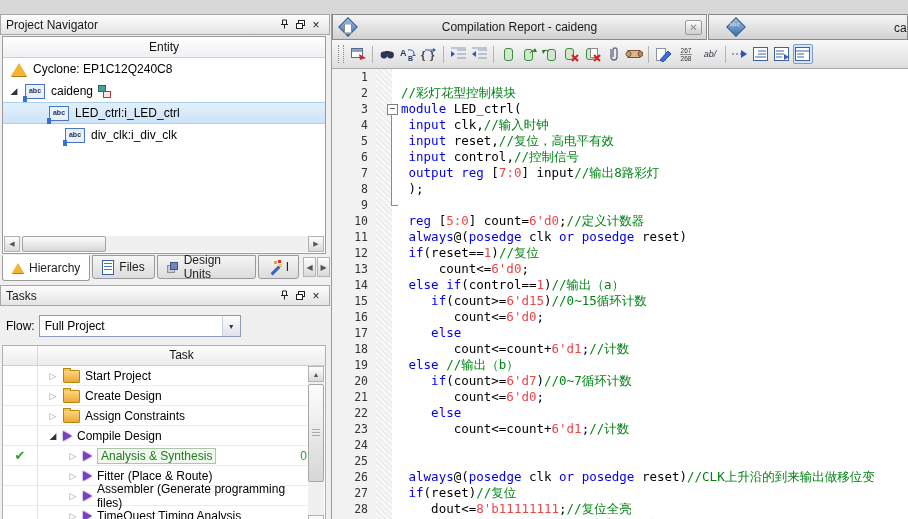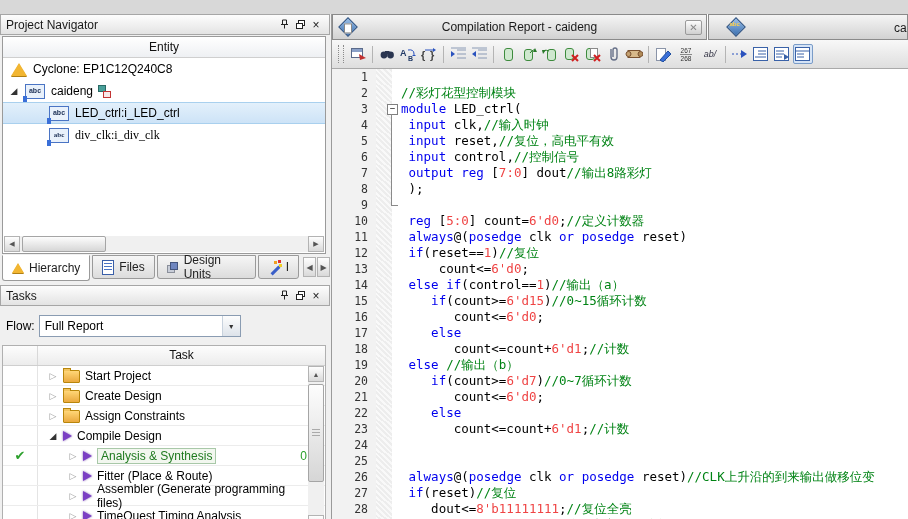--- a/index.html
+++ b/index.html
@@ -157,21 +157,21 @@
       <div class="trow" style="padding-left:6px;">
         <span class="twy e">◢</span>
         <span class="abc-ic" style="margin-left:6px;"></span>
         <span style="margin-left:6px;">caideng</span>
         <span class="hier-mini"></span>
       </div>
       <div class="trow sel" style="padding-left:46px;">
         <span class="abc-ic"></span>
         <span style="margin-left:6px;">LED_ctrl:i_LED_ctrl</span>
       </div>
-      <div class="trow" style="padding-left:46px;font-family:Liberation Serif, serif;">
+      <div class="trow" style="padding-left:62px;">
         <span class="abc-ic"></span>
         <span style="margin-left:6px;">div_clk:i_div_clk</span>
       </div>
       <div class="sbh">
         <span class="sbtn">◀</span>
         <span class="strack">
             <span class="sthumb" style="left:2px;top:0;width:82px;height:14px;"></span>
           </span>
         <span class="sbtn">▶</span>
       </div>
@@ -212,21 +212,21 @@
           <svg width="11" height="11">
             <rect x="3.5" y="1.5" width="6" height="5" fill="#fff" stroke="#222"></rect>
             <rect x="1.5" y="4.5" width="6" height="5" fill="#fff" stroke="#222"></rect>
           </svg>
         </span>
       <span class="wbtn">×</span>
     </div>
     <div id="flowrow">
       <span>Flow:</span>
       <div class="combo">
-        <span class="val">Full Report</span>
+        <span class="val">Full Project</span>
         <span class="drop">▼</span>
       </div>
     </div>
     <div id="ttable">
       <div class="thdr">
         <span class="stat"></span>
         <span class="tl">Task</span>
       </div>
       <div id="task-rows">
           <div class="task-row">
@@ -461,21 +461,21 @@
     </div>
 
     <div id="code">
       <div id="code-lines">
           <div class="cl"><span class="ln">1</span><span class="lm"></span><span class="ct"></span></div>
           <div class="cl"><span class="ln">2</span><span class="lm"></span><span class="ct"><span class="tc">//彩灯花型控制模块</span></span></div>
           <div class="cl"><span class="ln">3</span><span class="lm"></span><span class="ct"><span class="tk">module</span><span class="tp"> LED_ctrl(</span></span></div>
           <div class="cl"><span class="ln">4</span><span class="lm"></span><span class="ct"><span class="tp"> </span><span class="tk">input</span><span class="tp"> clk,</span><span class="tc">//输入时钟</span></span></div>
           <div class="cl"><span class="ln">5</span><span class="lm"></span><span class="ct"><span class="tp"> </span><span class="tk">input</span><span class="tp"> reset,</span><span class="tc">//复位，高电平有效</span></span></div>
           <div class="cl"><span class="ln">6</span><span class="lm"></span><span class="ct"><span class="tp"> </span><span class="tk">input</span><span class="tp"> control,</span><span class="tc">//控制信号</span></span></div>
-          <div class="cl"><span class="ln">7</span><span class="lm"></span><span class="ct"><span class="tp"> </span><span class="tk">output</span><span class="tp"> </span><span class="tk">reg</span><span class="tp"> [</span><span class="tn">7:0</span><span class="tp">] dout</span><span class="tc">//输出8路彩灯</span></span></div>
+          <div class="cl"><span class="ln">7</span><span class="lm"></span><span class="ct"><span class="tp"> </span><span class="tk">output</span><span class="tp"> </span><span class="tk">reg</span><span class="tp"> [</span><span class="tn">7:0</span><span class="tp">] input</span><span class="tc">//输出8路彩灯</span></span></div>
           <div class="cl"><span class="ln">8</span><span class="lm"></span><span class="ct"><span class="tp"> );</span></span></div>
           <div class="cl"><span class="ln">9</span><span class="lm"></span><span class="ct"></span></div>
           <div class="cl"><span class="ln">10</span><span class="lm"></span><span class="ct"><span class="tp"> </span><span class="tk">reg</span><span class="tp"> [</span><span class="tn">5:0</span><span class="tp">] count=</span><span class="tn">6'd0</span><span class="tp">;</span><span class="tc">//定义计数器</span></span></div>
           <div class="cl"><span class="ln">11</span><span class="lm"></span><span class="ct"><span class="tp"> </span><span class="tk">always</span><span class="tp">@(</span><span class="tk">posedge</span><span class="tp"> clk </span><span class="tk">or</span><span class="tp"> </span><span class="tk">posedge</span><span class="tp"> reset)</span></span></div>
           <div class="cl"><span class="ln">12</span><span class="lm"></span><span class="ct"><span class="tp"> </span><span class="tk">if</span><span class="tp">(reset==</span><span class="tn">1</span><span class="tp">)</span><span class="tc">//复位</span></span></div>
           <div class="cl"><span class="ln">13</span><span class="lm"></span><span class="ct"><span class="tp">     count&lt;=</span><span class="tn">6'd0</span><span class="tp">;</span></span></div>
           <div class="cl"><span class="ln">14</span><span class="lm"></span><span class="ct"><span class="tp"> </span><span class="tk">else</span><span class="tp"> </span><span class="tk">if</span><span class="tp">(control==</span><span class="tn">1</span><span class="tp">)</span><span class="tc">//输出（a）</span></span></div>
           <div class="cl"><span class="ln">15</span><span class="lm"></span><span class="ct"><span class="tp">    </span><span class="tk">if</span><span class="tp">(count&gt;=</span><span class="tn">6'd15</span><span class="tp">)</span><span class="tc">//0~15循环计数</span></span></div>
           <div class="cl"><span class="ln">16</span><span class="lm"></span><span class="ct"><span class="tp">       count&lt;=</span><span class="tn">6'd0</span><span class="tp">;</span></span></div>
           <div class="cl"><span class="ln">17</span><span class="lm"></span><span class="ct"><span class="tp">    </span><span class="tk">else</span></span></div>

